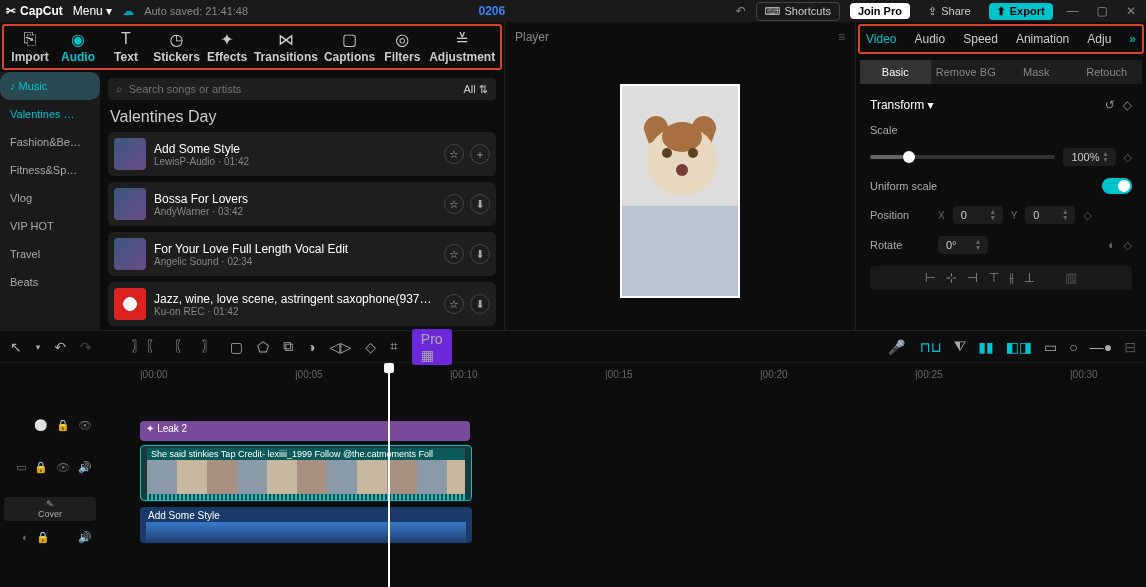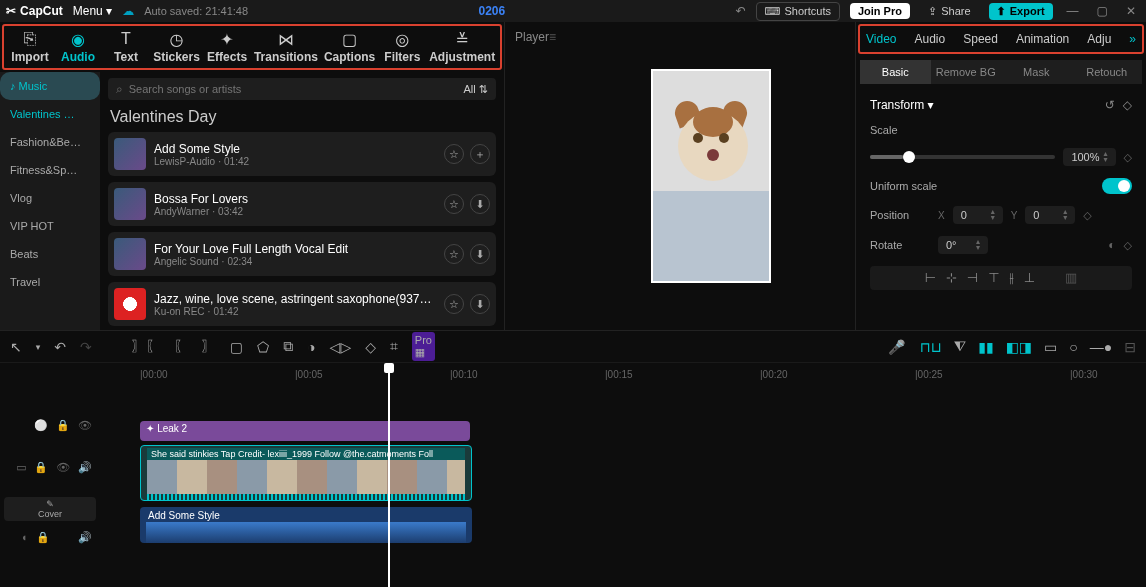--- a/index.html
+++ b/index.html
@@ -34,21 +34,21 @@
 .searchbar .all { color:#ccc; font-size:11px; }
 .section-title { color:#ccc; font-size:16px; margin:4px 0 6px 2px; }
 .track { display:flex; align-items:center; background:#1e1e1e; border-radius:6px; padding:6px; margin-bottom:6px; gap:8px; }
 .track .thumb { width:32px; height:32px; background:linear-gradient(135deg,#3a5a7a,#6a4a8a); border-radius:4px; flex-shrink:0; }
 .track .thumb.red { background:radial-gradient(circle,#fff 30%,#d22 31%); }
 .track .info { flex:1; overflow:hidden; }
 .track .title { color:#fff; font-size:12px; font-weight:500; white-space:nowrap; overflow:hidden; text-overflow:ellipsis; }
 .track .meta { color:#888; font-size:10px; }
 .track .actions { display:flex; gap:6px; }
 .track .act { width:20px; height:20px; border:1px solid #444; border-radius:50%; display:flex; align-items:center; justify-content:center; color:#aaa; cursor:pointer; font-size:11px; }
-.player { flex:1; background:#0d0d0d; display:flex; border-left:1px solid #222; border-right:1px solid #222; }
+.player { flex:1; background:#0d0d0d; display:flex; flex-direction:column; border-left:1px solid #222; border-right:1px solid #222; }
 .player-head { padding:8px 10px; color:#888; display:flex; justify-content:space-between; }
 .player-view { flex:1; display:flex; align-items:center; justify-content:center; }
 .player-canvas { width:120px; height:214px; background:#ddd; border:2px solid #fff; position:relative; overflow:hidden; }
 .cat-face { width:70px; height:70px; background:#e8d8c0; border-radius:50%; position:absolute; top:40px; left:25px; }
 .cat-ear { width:24px; height:24px; background:#a87040; position:absolute; border-radius:50% 50% 0 0; }
 .cat-ear.l { top:30px; left:22px; transform:rotate(-20deg);}
 .cat-ear.r { top:30px; right:22px; transform:rotate(20deg);}
 .cat-patch { width:40px; height:30px; background:#a87040; border-radius:50%; position:absolute; top:36px; left:40px;}
 .cat-eye { width:10px; height:10px; background:#5a4020; border-radius:50%; position:absolute; top:62px; }
 .cat-eye.l{left:40px;} .cat-eye.r{right:40px;}
@@ -172,22 +172,22 @@
       </div>
     <div class="audio-body">
       <div class="audio-cats">
         <div class="cat head">♪ <span>Music</span></div>
         <div id="cats">
             <div class="cat active">Valentines …</div>
             <div class="cat">Fashion&amp;Be…</div>
             <div class="cat">Fitness&amp;Sp…</div>
             <div class="cat">Vlog</div>
             <div class="cat">VIP HOT</div>
+            <div class="cat">Travel</div>
             <div class="cat">Beats</div>
-            <div class="cat">Travel</div>
           </div>
       </div>
       <div class="audio-list">
         <div class="searchbar">
           <span style="color:#666">⌕</span>
           <input placeholder="Search songs or artists" style="">
           <span class="all"><span>All</span> ⇅</span>
         </div>
         <div class="section-title">Valentines Day</div>
         <div id="tracks">
@@ -349,21 +349,21 @@
     <span class="tbtn">〗〖</span>
     <span class="tbtn">〖</span>
     <span class="tbtn">〗</span>
     <span class="tbtn">▢</span>
     <span class="tbtn">⬠</span>
     <span class="tbtn">⧉</span>
     <span class="tbtn">◑</span>
     <span class="tbtn">◁▷</span>
     <span class="tbtn">◇</span>
     <span class="tbtn">⌗</span>
-    <span class="tbtn" style="background:#4c1d95;padding:2px 3px;border-radius:3px;font-size:11px">Pro<br>▦</span>
+    <span class="tbtn" style="background:#6d28d9;padding:2px 9px;border-radius:3px;font-size:14px">Pro<br>▦</span>
     <span class="sep"></span>
     <span class="tbtn">🎤</span>
     <span class="r">
       <span class="tbtn active">⊓⊔</span>
       <span class="tbtn">⧨</span>
       <span class="tbtn active">▮▮</span>
       <span class="tbtn active">◧◨</span>
       <span class="tbtn">▭</span>
       <span class="tbtn">○</span>
       <span class="tbtn">—●</span>

